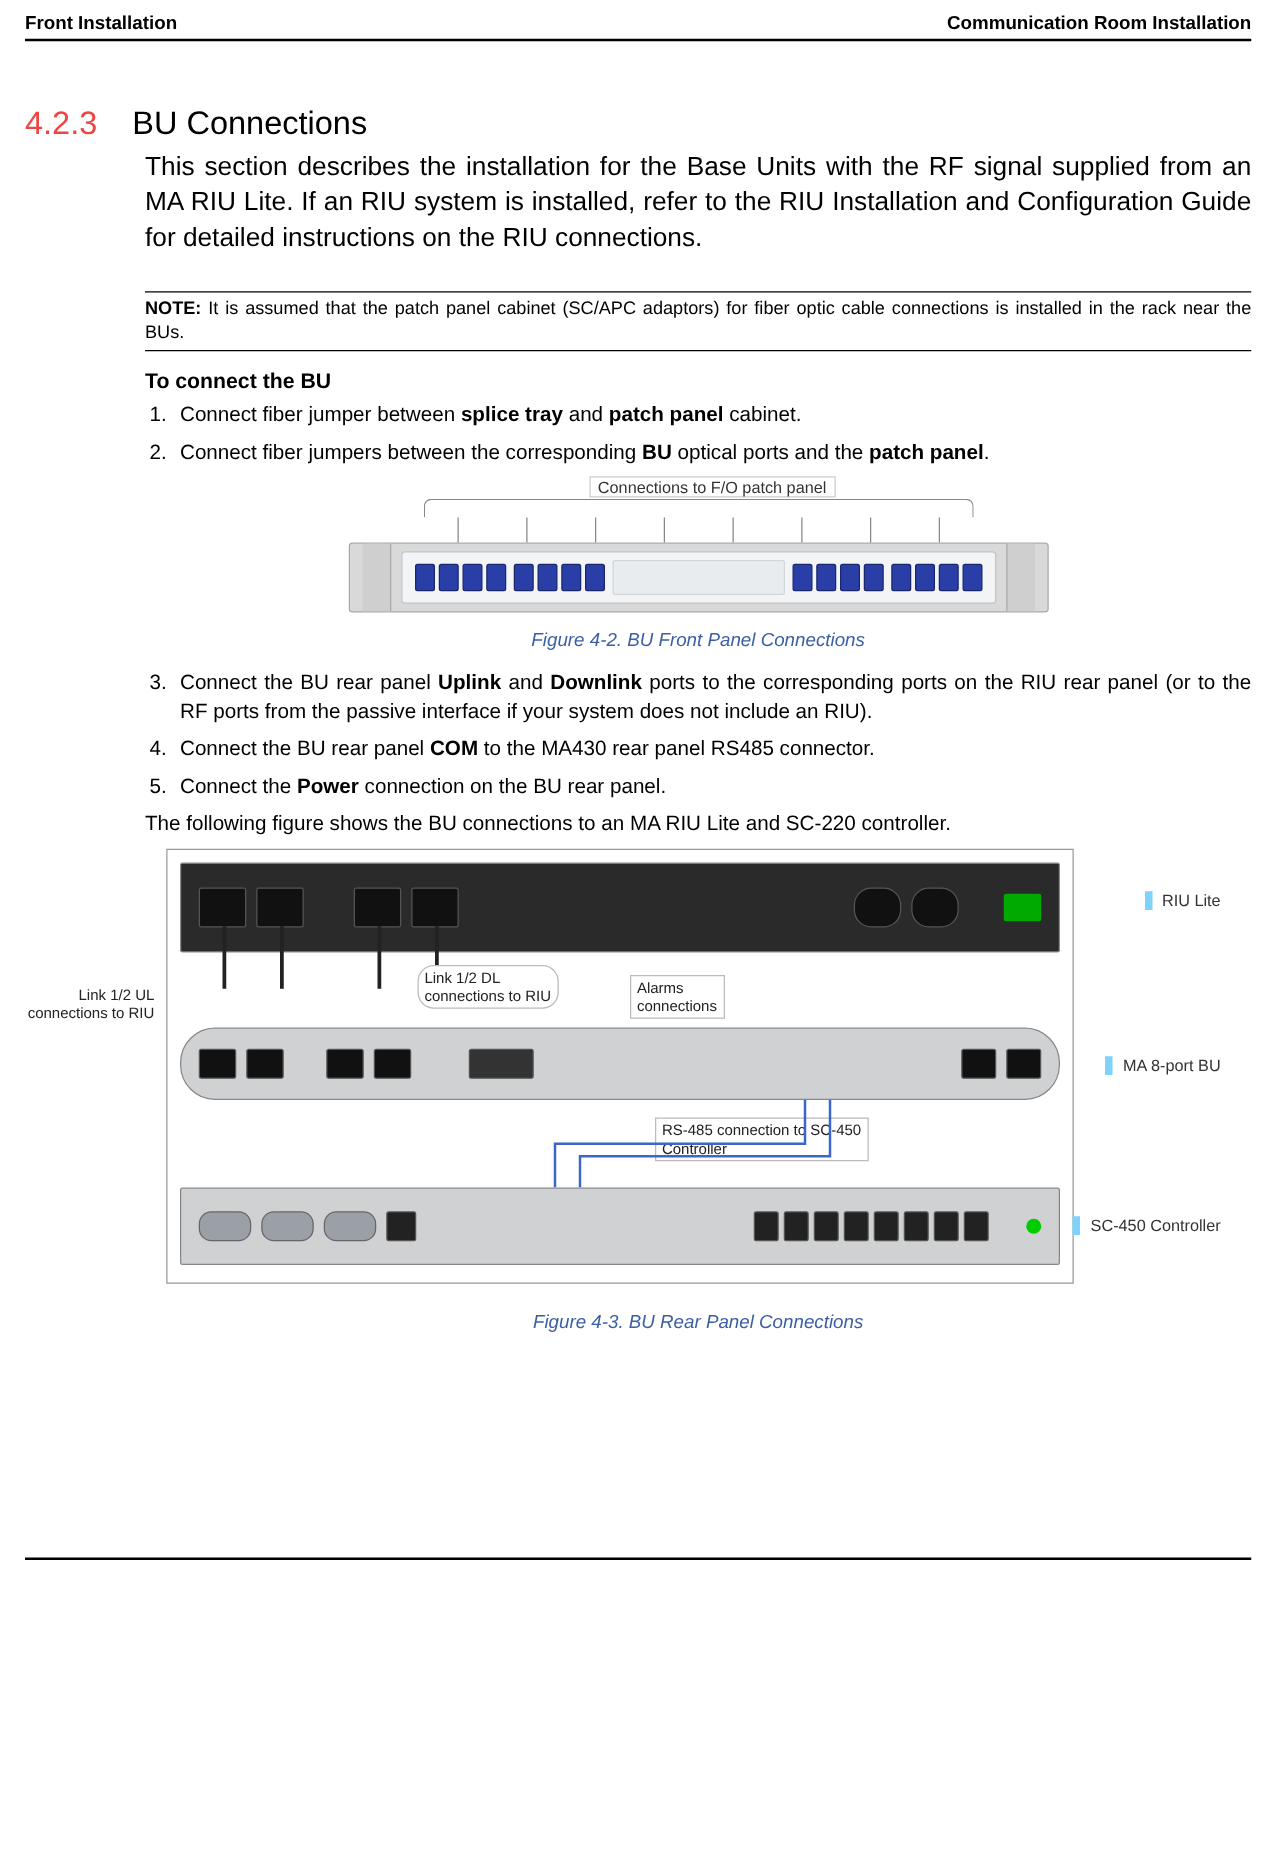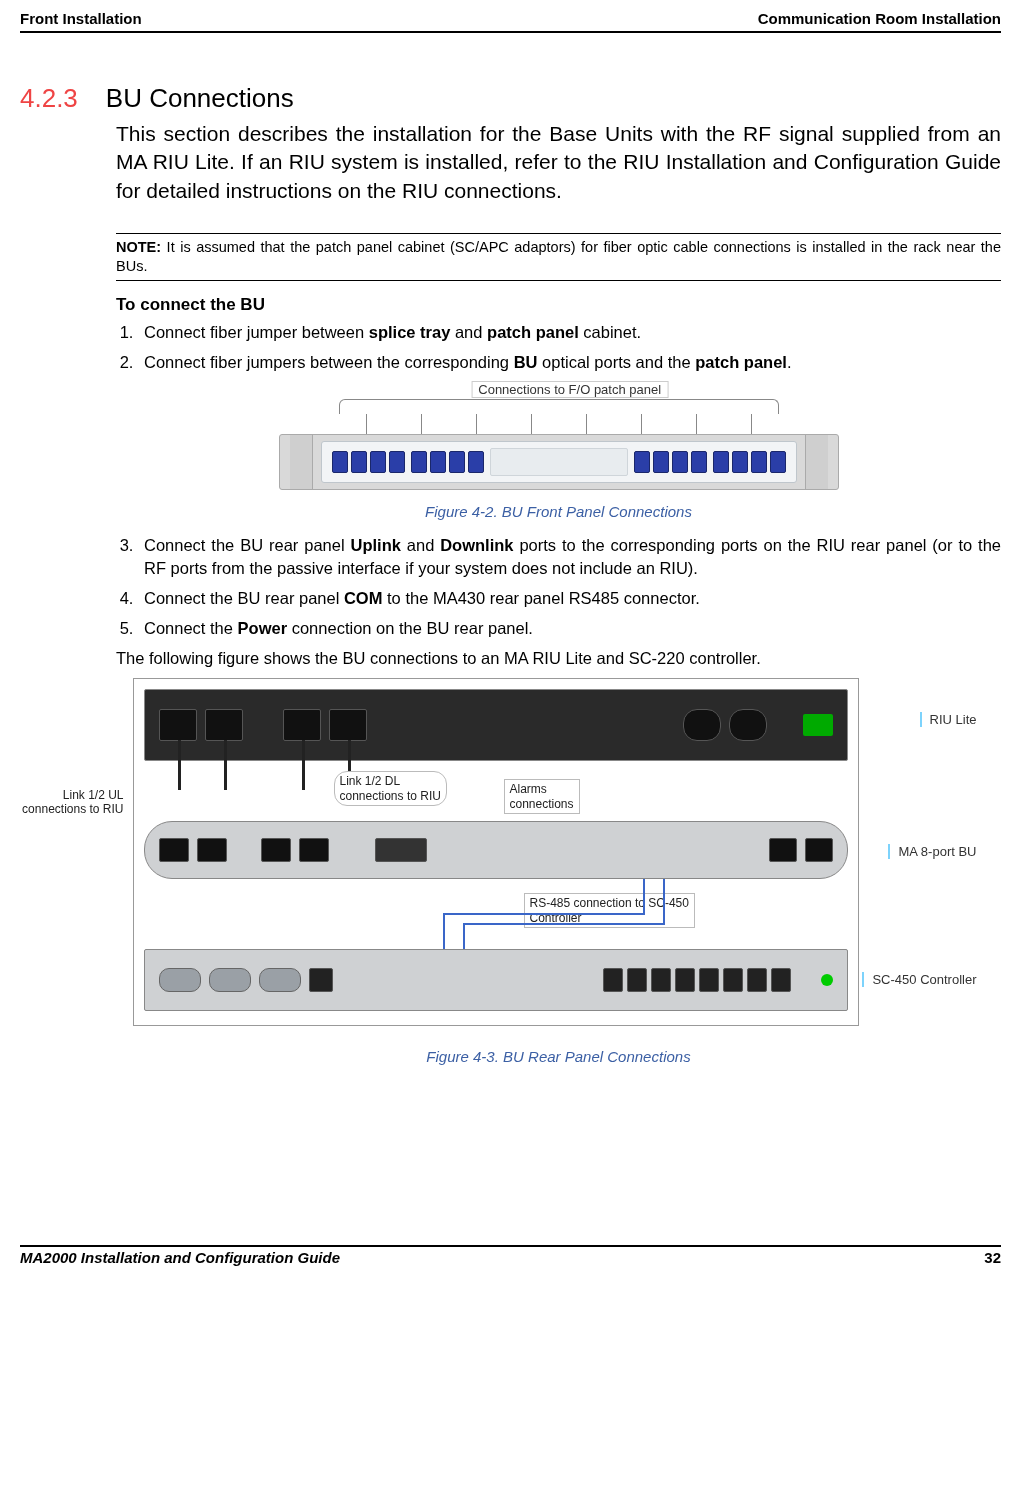--- a/index.html
+++ b/index.html
@@ -183,21 +183,21 @@
     position:relative;
   }
   .dev.dark { background:#2a2a2a; }
   .dev.grey { background:#cfd1d3; }
   .dev-label-right {
     position:absolute;
     right:-130px;
     top:22px;
     font-size:13px;
     color:#333;
-    border-left:2px solid #7dd3fc;
+    border-left:6px solid #7dd3fc;
     padding-left:8px;
   }
   .spacer { height:60px; position:relative; }
   .call-sm {
     position:absolute;
     font-size:12px;
     color:#222;
     background:#fff;
     border:1px solid #bbb;
     padding:2px 5px;
@@ -419,18 +419,14 @@
           </div>
 
         </div>
       </div>
       <div class="fig-caption" style="margin-top:22px;">Figure 4-3. BU Rear Panel Connections</div>
     </div>
 
   </div>
 
   <hr class="bottom-rule">
-  <div class="bottom-footer">
-    <span>MA2000 Installation and Configuration Guide</span>
-    <span class="pg">32</span>
-  </div>
 
 </div>
 
 </body></html>

